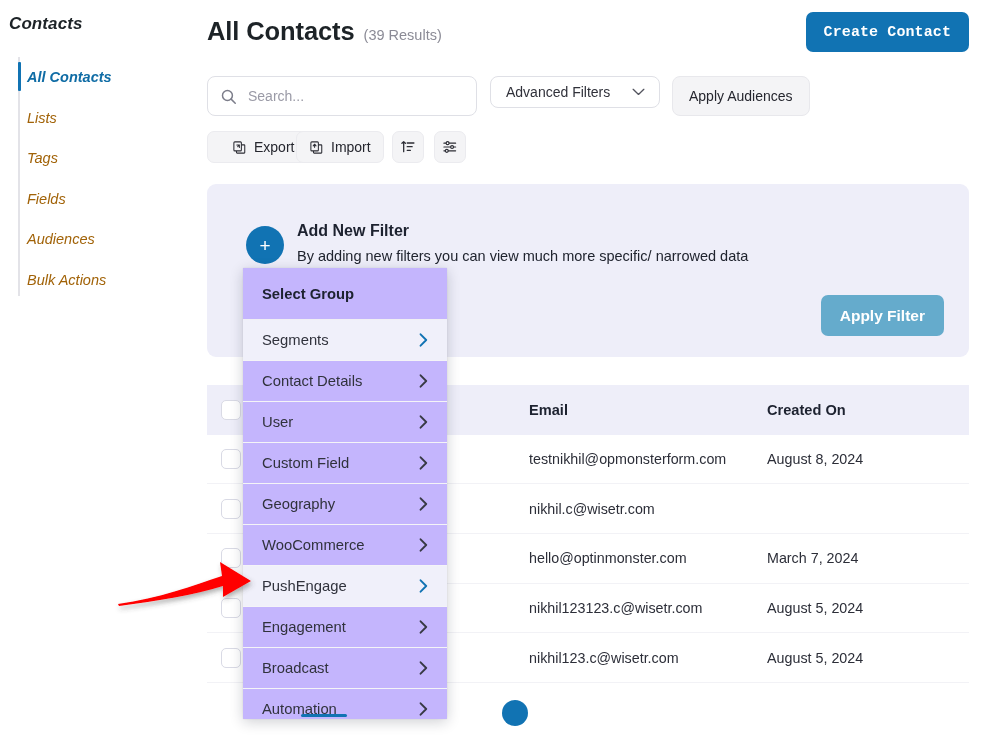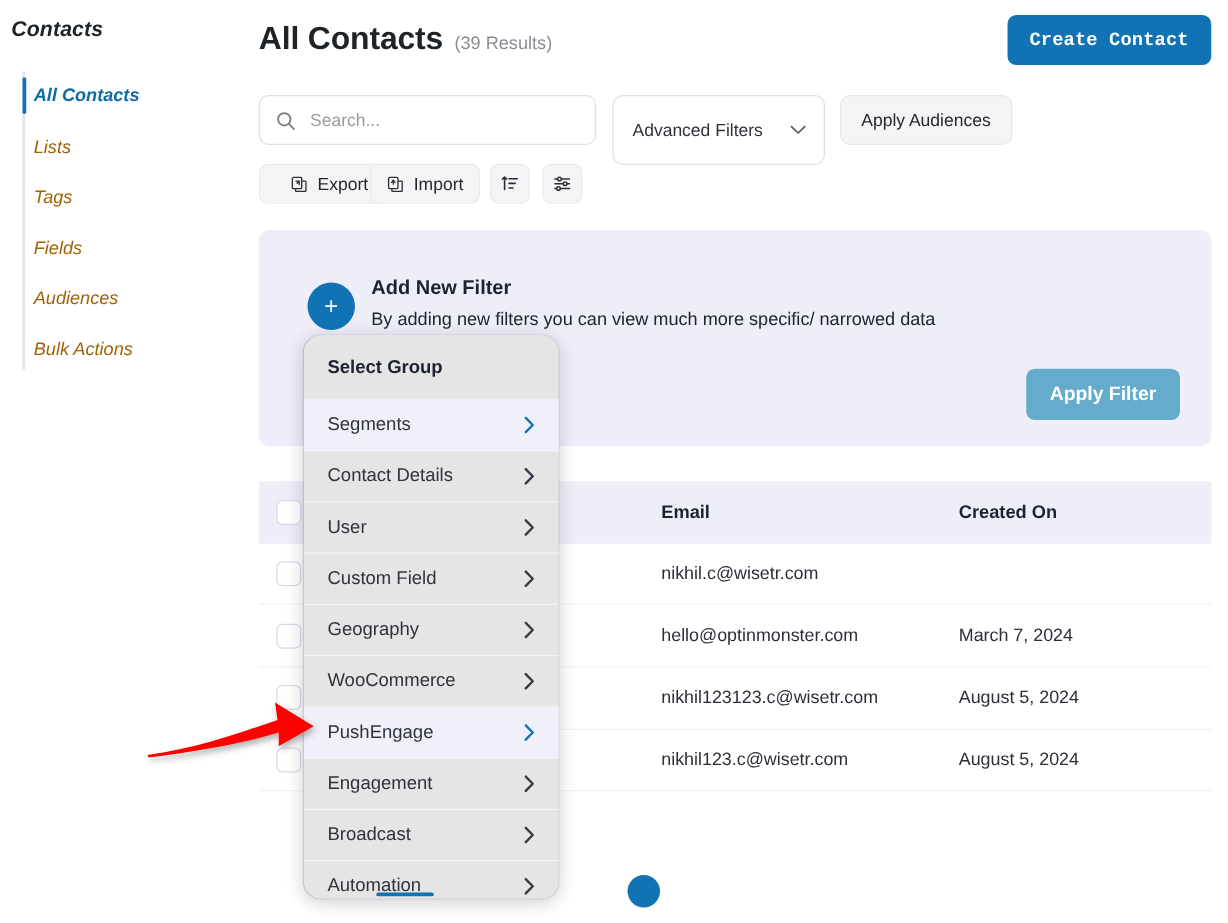--- a/index.html
+++ b/index.html
@@ -58,21 +58,21 @@
     display: flex; align-items: center; padding-left: 12px;
   }
   .search-box .ico { width: 17px; height: 17px; flex: none; color: #7c7d8a; }
   .search-input {
     border: none; outline: none; background: transparent; margin-left: 11px;
     font-size: 14px; color: #2b2b33; font-family: inherit; width: 210px;
   }
   .search-input::placeholder { color: #9a9aa6; }
 
   .advfilter {
-    position: absolute; left: 299px; top: 76px; width: 170px; height: 56px;
+    position: absolute; left: 299px; top: 76px; width: 170px; height: 32px;
     border: 1px solid #dfe0e6; border-radius: 8px; background: #fff;
     display: flex; align-items: center; justify-content: space-between;
     padding: 0 14px 0 15px; cursor: pointer;
   }
   .advfilter span { font-size: 14px; color: #30313a; }
   .chev-d { width: 13px; height: 8px; color: #53545e; }
 
   .apply-aud {
     position: absolute; left: 481px; top: 76px; height: 40px;
     background: #f4f4f6; border: 1px solid #e8e8ec; border-radius: 8px;
@@ -122,21 +122,21 @@
   .apply-filter {
     position: absolute; right: 25px; top: 111px; height: 41px;
     background: #65abcc; color: #fff; border: none; border-radius: 7px;
     padding: 12px 19px; font-size: 15.5px; font-weight: 700; font-family: inherit;
     cursor: pointer;
   }
 
   
   .dropdown {
     position: absolute; left: 243px; top: 268px; width: 204px; height: 451px;
-    background: #e5e5e5; border-radius: 14px;
+    background: #c4b5fd; border-radius: 1px;
     box-shadow: 0 3px 14px rgba(16,20,40,.20), 0 0 1px rgba(16,20,40,.22);
     z-index: 40; overflow: hidden;
   }
   .dd-title {
     height: 52px; display: flex; align-items: center; padding-left: 19px;
     font-size: 14.8px; font-weight: 700; color: #1d2230;
     border-bottom: 1px solid #f0f0f4;
   }
   .dd-item {
     height: 41px; display: flex; align-items: center; justify-content: space-between;
@@ -279,20 +279,28 @@
     <div class="table">
       <div class="trow thead">
         <div class="cell-check">
           <div class="chk"></div>
         </div>
         <div class="cell-name"></div>
         <div class="cell-email">Email</div>
         <div class="cell-date">Created On</div>
       </div>
 
+      <div class="trow">
+        <div class="cell-check">
+            <div class="chk"></div>
+          </div>
+        <div class="cell-name"></div>
+        <div class="cell-email">testnikhil@opmonsterform.com</div>
+        <div class="cell-date">August 8, 2024</div>
+      </div>
 
       <div class="trow">
         <div class="cell-check">
             <div class="chk"></div>
           </div>
         <div class="cell-name"></div>
         <div class="cell-email">nikhil.c@wisetr.com</div>
       </div>
 
 

